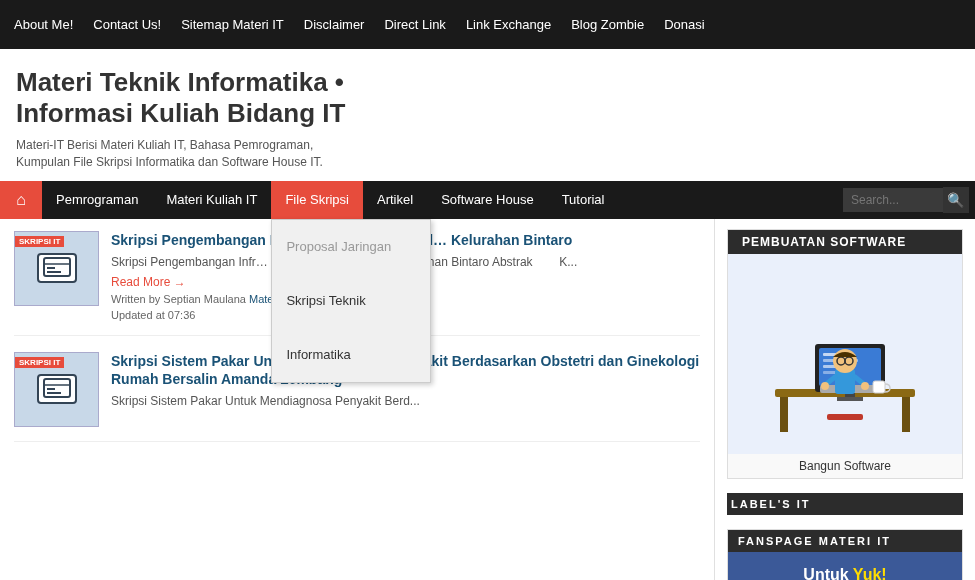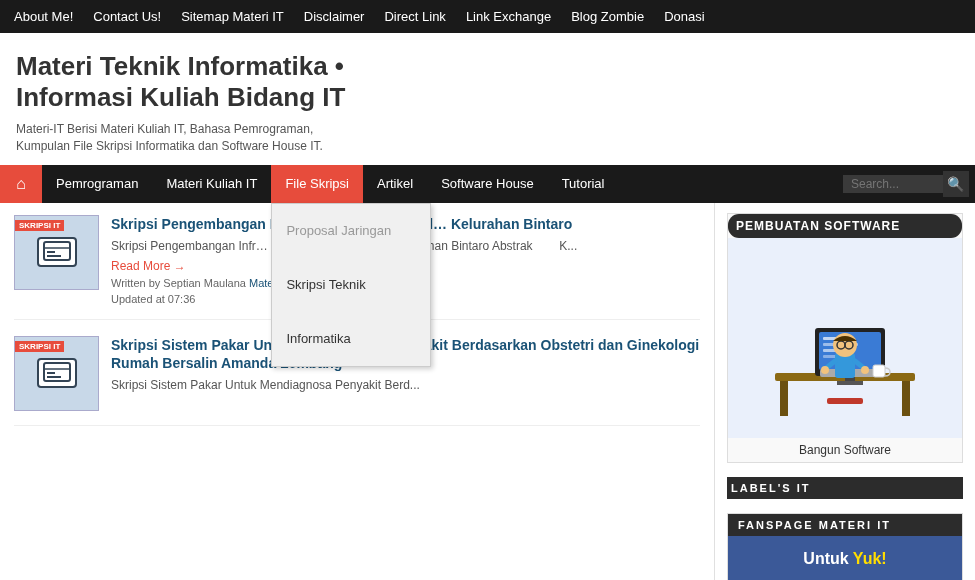--- a/index.html
+++ b/index.html
@@ -4,21 +4,21 @@
   <style>
     * { margin: 0; padding: 0; box-sizing: border-box; }
     body { font-family: Arial, sans-serif; font-size: 13px; background: #f5f5f5; color: #333; width: 975px; }
 
     
     .top-nav {
       background: #1a1a1a;
       display: flex;
       align-items: center;
       padding: 0 4px;
-      height: 33px;
+      height: 49px;
     }
     .top-nav a {
       color: #fff;
       text-decoration: none;
       padding: 0 10px;
       font-size: 13px;
       line-height: 33px;
       display: inline-block;
       white-space: nowrap;
     }
@@ -82,21 +82,21 @@
       padding-right: 6px;
     }
     .search-input {
       background: #3a3a3a;
       border: none;
       color: #aaa;
       padding: 5px 8px;
       font-size: 12px;
       width: 100px;
       outline: none;
-      height: 18px;
+      height: 24px;
     }
     .search-btn {
       background: #333;
       border: none;
       color: #fff;
       height: 26px;
       width: 26px;
       cursor: pointer;
       font-size: 14px;
       display: flex;
@@ -231,24 +231,23 @@
       background: #f9f9f9;
       border: 1px solid #ddd;
       margin-bottom: 14px;
       text-align: center;
     }
     .software-banner-header {
       background: #2c2c2c;
       color: #fff;
       font-size: 12px;
       font-weight: bold;
-      padding: 5px 8px;
+      padding: 5px 14px;
       text-align: left;
       letter-spacing: 1px;
-      border-radius: 11px;
     }
     .software-banner-img {
       padding: 10px;
       display: flex;
       align-items: center;
       justify-content: center;
       height: 200px;
       background: #eaf0fb;
       position: relative;
     }

